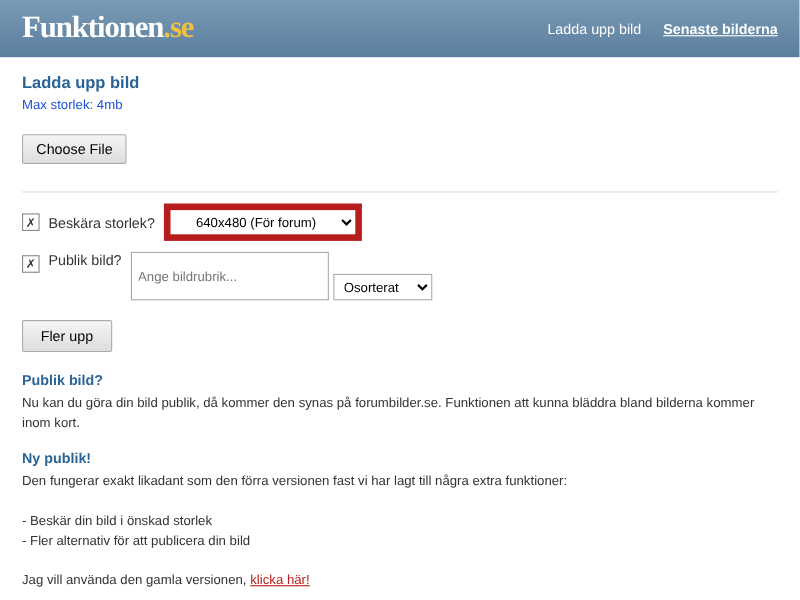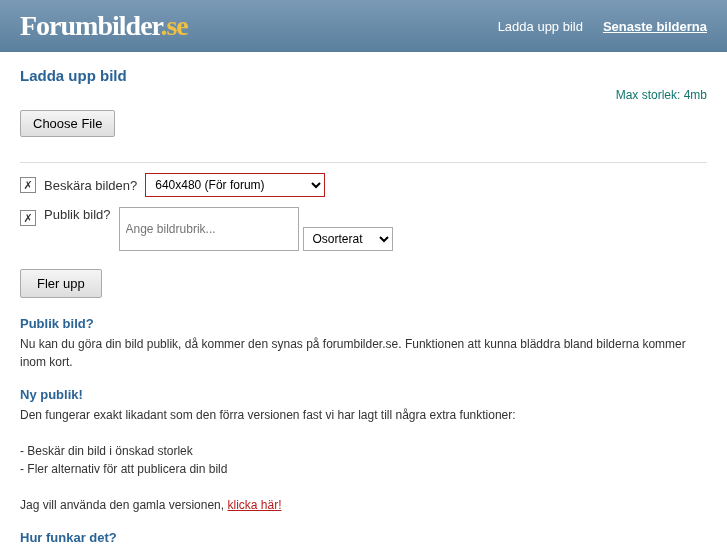--- a/index.html
+++ b/index.html
@@ -55,23 +55,22 @@
 
     .page-title {
       color: #2a6496;
       font-size: 15px;
       font-weight: bold;
       margin-bottom: 4px;
     }
 
     .max-size-label {
       font-size: 12px;
-      color: #0f766e;
-      margin-bottom: 8px;
-      text-align: right;
+      color: #1d4ed8;
+      margin-bottom: 20px;
     }
 
     .choose-file-btn {
       display: inline-block;
       padding: 5px 12px;
       border: 1px solid #aaa;
       background: linear-gradient(to bottom, #f5f5f5, #ddd);
       cursor: pointer;
       font-size: 13px;
       border-radius: 2px;
@@ -106,24 +105,25 @@
       flex-shrink: 0;
     }
 
     .form-label {
       font-size: 13px;
       color: #333;
     }
 
     select.crop-select {
       padding: 3px 5px;
-      border: 1px solid #b91c1c;
+      border: 6px solid #b91c1c;
       font-size: 12px;
       width: 180px;
       background: #fff;
+      text-align: center;
     }
 
     input.title-input {
       padding: 3px 6px;
       border: 1px solid #aaa;
       font-size: 12px;
       width: 180px;
     }
 
     select.sort-select {
@@ -174,21 +174,21 @@
     .info-text a {
       color: #b91c1c;
       text-decoration: underline;
     }
   </style>
 </head>
 <body>
 
 <div class="header">
   <div class="logo">
-    <span>Forumbilder</span><span class="dot">.</span><span class="se">se</span>
+    <span>Funktionen</span><span class="dot">.</span><span class="se">se</span>
   </div>
   <div class="header-nav">
     <a href="#" class="">Ladda upp bild</a>
     <a href="#" class="active">Senaste bilderna</a>
   </div>
 </div>
 
 <div class="main">
 
   <div class="page-title">Ladda upp bild</div>
@@ -197,21 +197,21 @@
   
   <div>
     <button class="choose-file-btn">Choose File</button>
   </div>
 
   <hr class="divider-line">
 
   
   <div class="form-row">
     <div class="checkbox-x">✗</div>
-    <span class="form-label">Beskära bilden?</span>
+    <span class="form-label">Beskära storlek?</span>
     <select class="crop-select">
       <option>640x480 (För forum)</option>
     </select>
   </div>
 
   
   <div class="form-row" style="align-items: flex-start;">
     <div class="checkbox-x" style="margin-top:3px;">✗</div>
     <span class="form-label">Publik bild?</span>
     <div class="public-row-inner">

